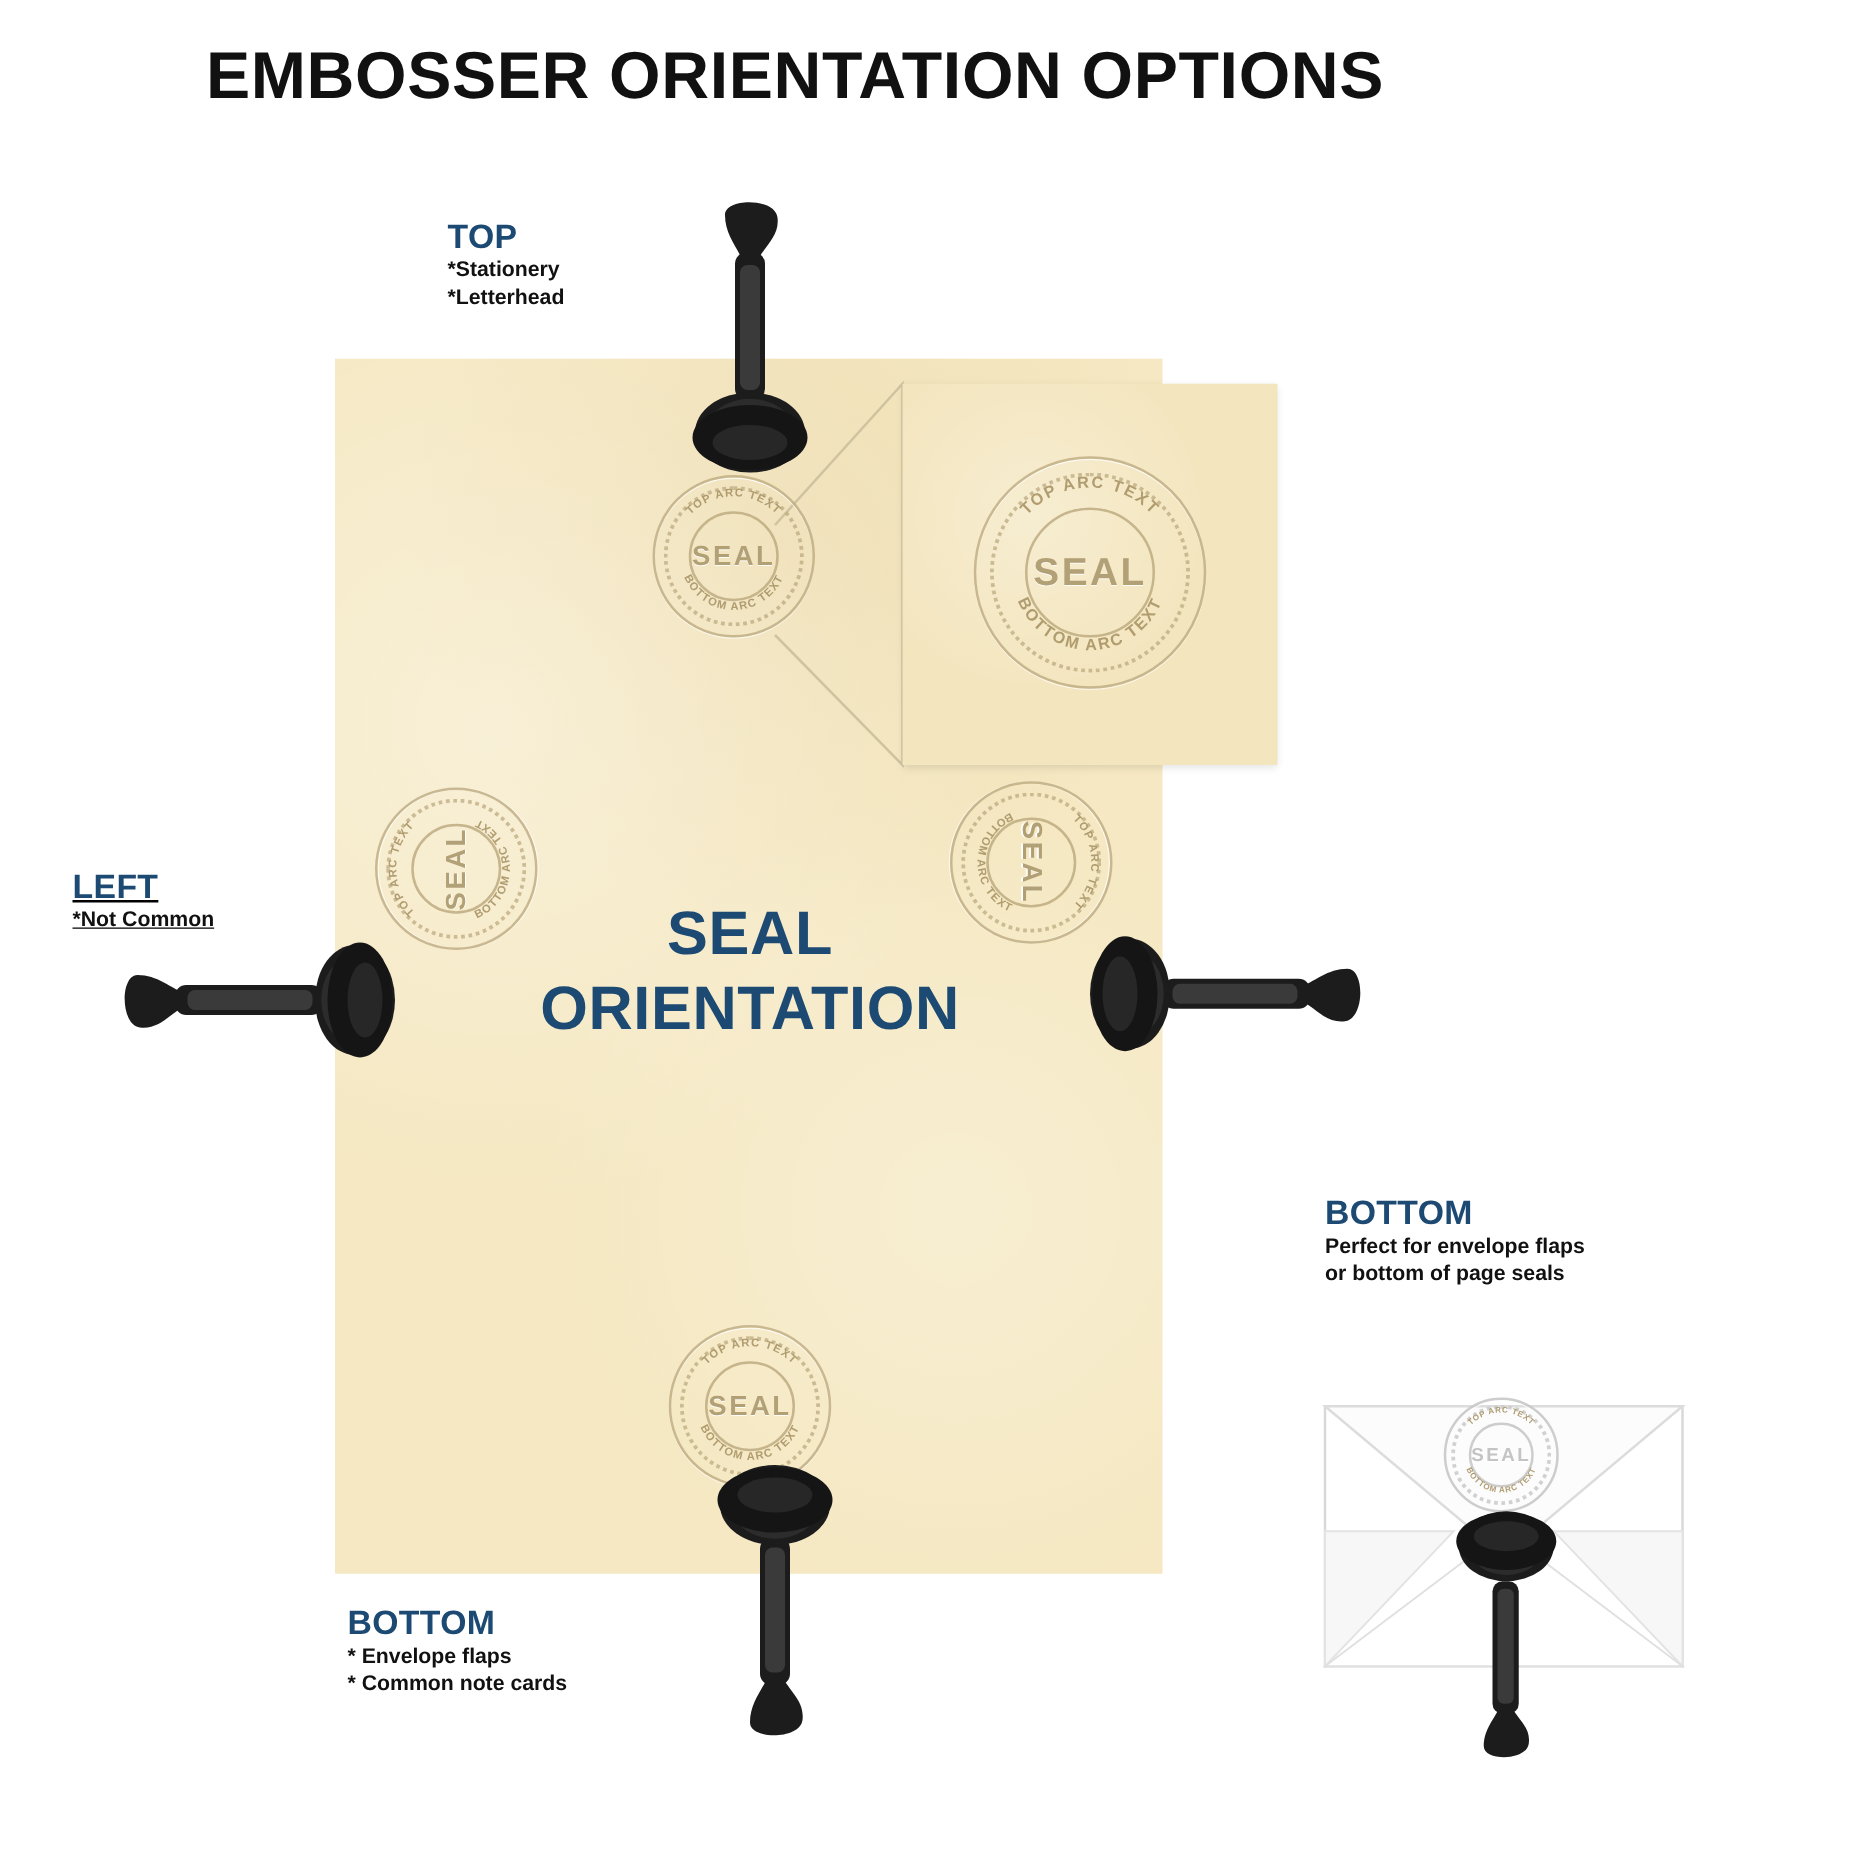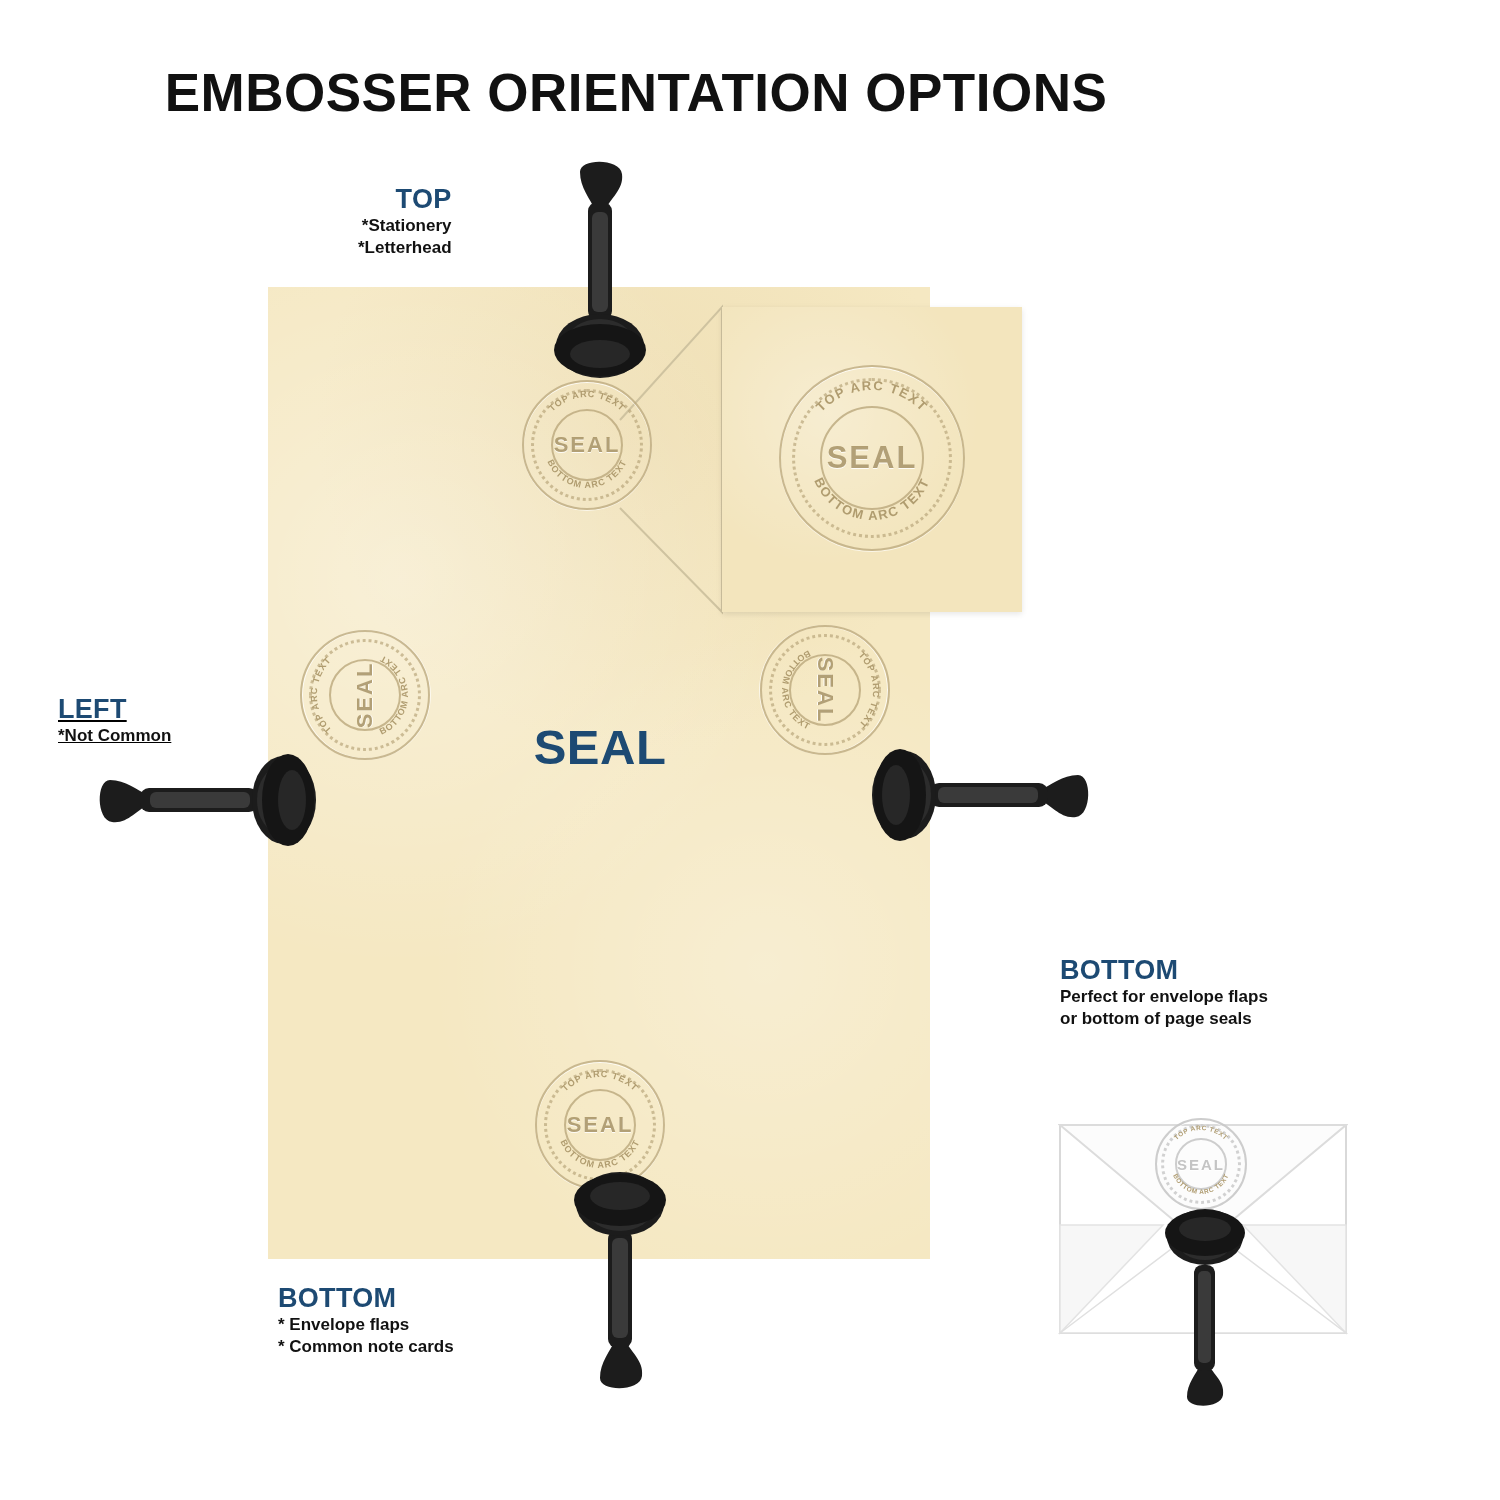--- a/index.html
+++ b/index.html
@@ -20,21 +20,20 @@
   #title {
     position: absolute;
     top: 30px;
     left: 0;
     width: 1272px;
     text-align: center;
     font-size: 53px;
     font-weight: bold;
     letter-spacing: 0.5px;
     color: #111111;
-    margin-top: 32px;
   }
 
   
   #paper {
     position: absolute;
     left: 268px;
     top: 287px;
     width: 662px;
     height: 972px;
     background: #f5e8c2;
@@ -140,21 +139,21 @@
     font-weight: bold;
     font-size: 27px;
     letter-spacing: 0.3px;
   }
   .label-body {
     color: #111111;
     font-weight: bold;
     font-size: 17px;
     line-height: 1.28;
   }
-  #label-top    { position: absolute; left: 358px;  top: 184px;  text-align: right; }
+  #label-top    { position: absolute; left: 358px;  top: 174px;  text-align: left; }
   #label-left   { position: absolute; left: 58px;   top: 694px;  text-align: left; text-decoration: underline; }
   #label-right  { position: absolute; left: 975px;  top: 682px;  text-align: left; }
   #label-bottom { position: absolute; left: 278px;  top: 1283px; text-align: left; }
   #label-bottom2{ position: absolute; left: 1060px; top: 955px;  text-align: left; }
 
   
   .embosser { position: absolute; }
   .embosser svg { display: block; }
 
   #emb-top    { left: 540px;  top: 150px; }
@@ -257,20 +256,21 @@
         <path id="b4" d="M 22,65 A 43,43 0 0 0 108,65"></path>
       </defs>
       <text font-size="9" letter-spacing="1"><textPath href="#t4" startOffset="50%" text-anchor="middle">TOP ARC TEXT</textPath></text>
       <text font-size="9" letter-spacing="1"><textPath href="#b4" startOffset="50%" text-anchor="middle">BOTTOM ARC TEXT</textPath></text>
     </svg>
     <div class="seal-core" style="font-size:22px;">SEAL</div>
   </div>
 
   <div id="center-text">
     <div>SEAL</div>
+    <div>ORIENTATION</div>
   </div>
 
   <div class="embosser" id="emb-top">
     <svg width="120" height="250" viewBox="0 0 120 250">
       <g fill="#1c1c1c">
         <path d="M40 22 C40 8, 80 8, 82 24 C84 40, 70 48, 64 62 L56 62 C50 48, 40 38, 40 22 Z"></path>
         <rect x="48" y="52" width="24" height="118" rx="9"></rect>
         <rect x="52" y="62" width="16" height="100" rx="6" fill="#3a3a3a"></rect>
         <ellipse cx="60" cy="196" rx="44" ry="32"></ellipse>
         <ellipse cx="60" cy="192" rx="33" ry="23" fill="#2c2c2c"></ellipse>

